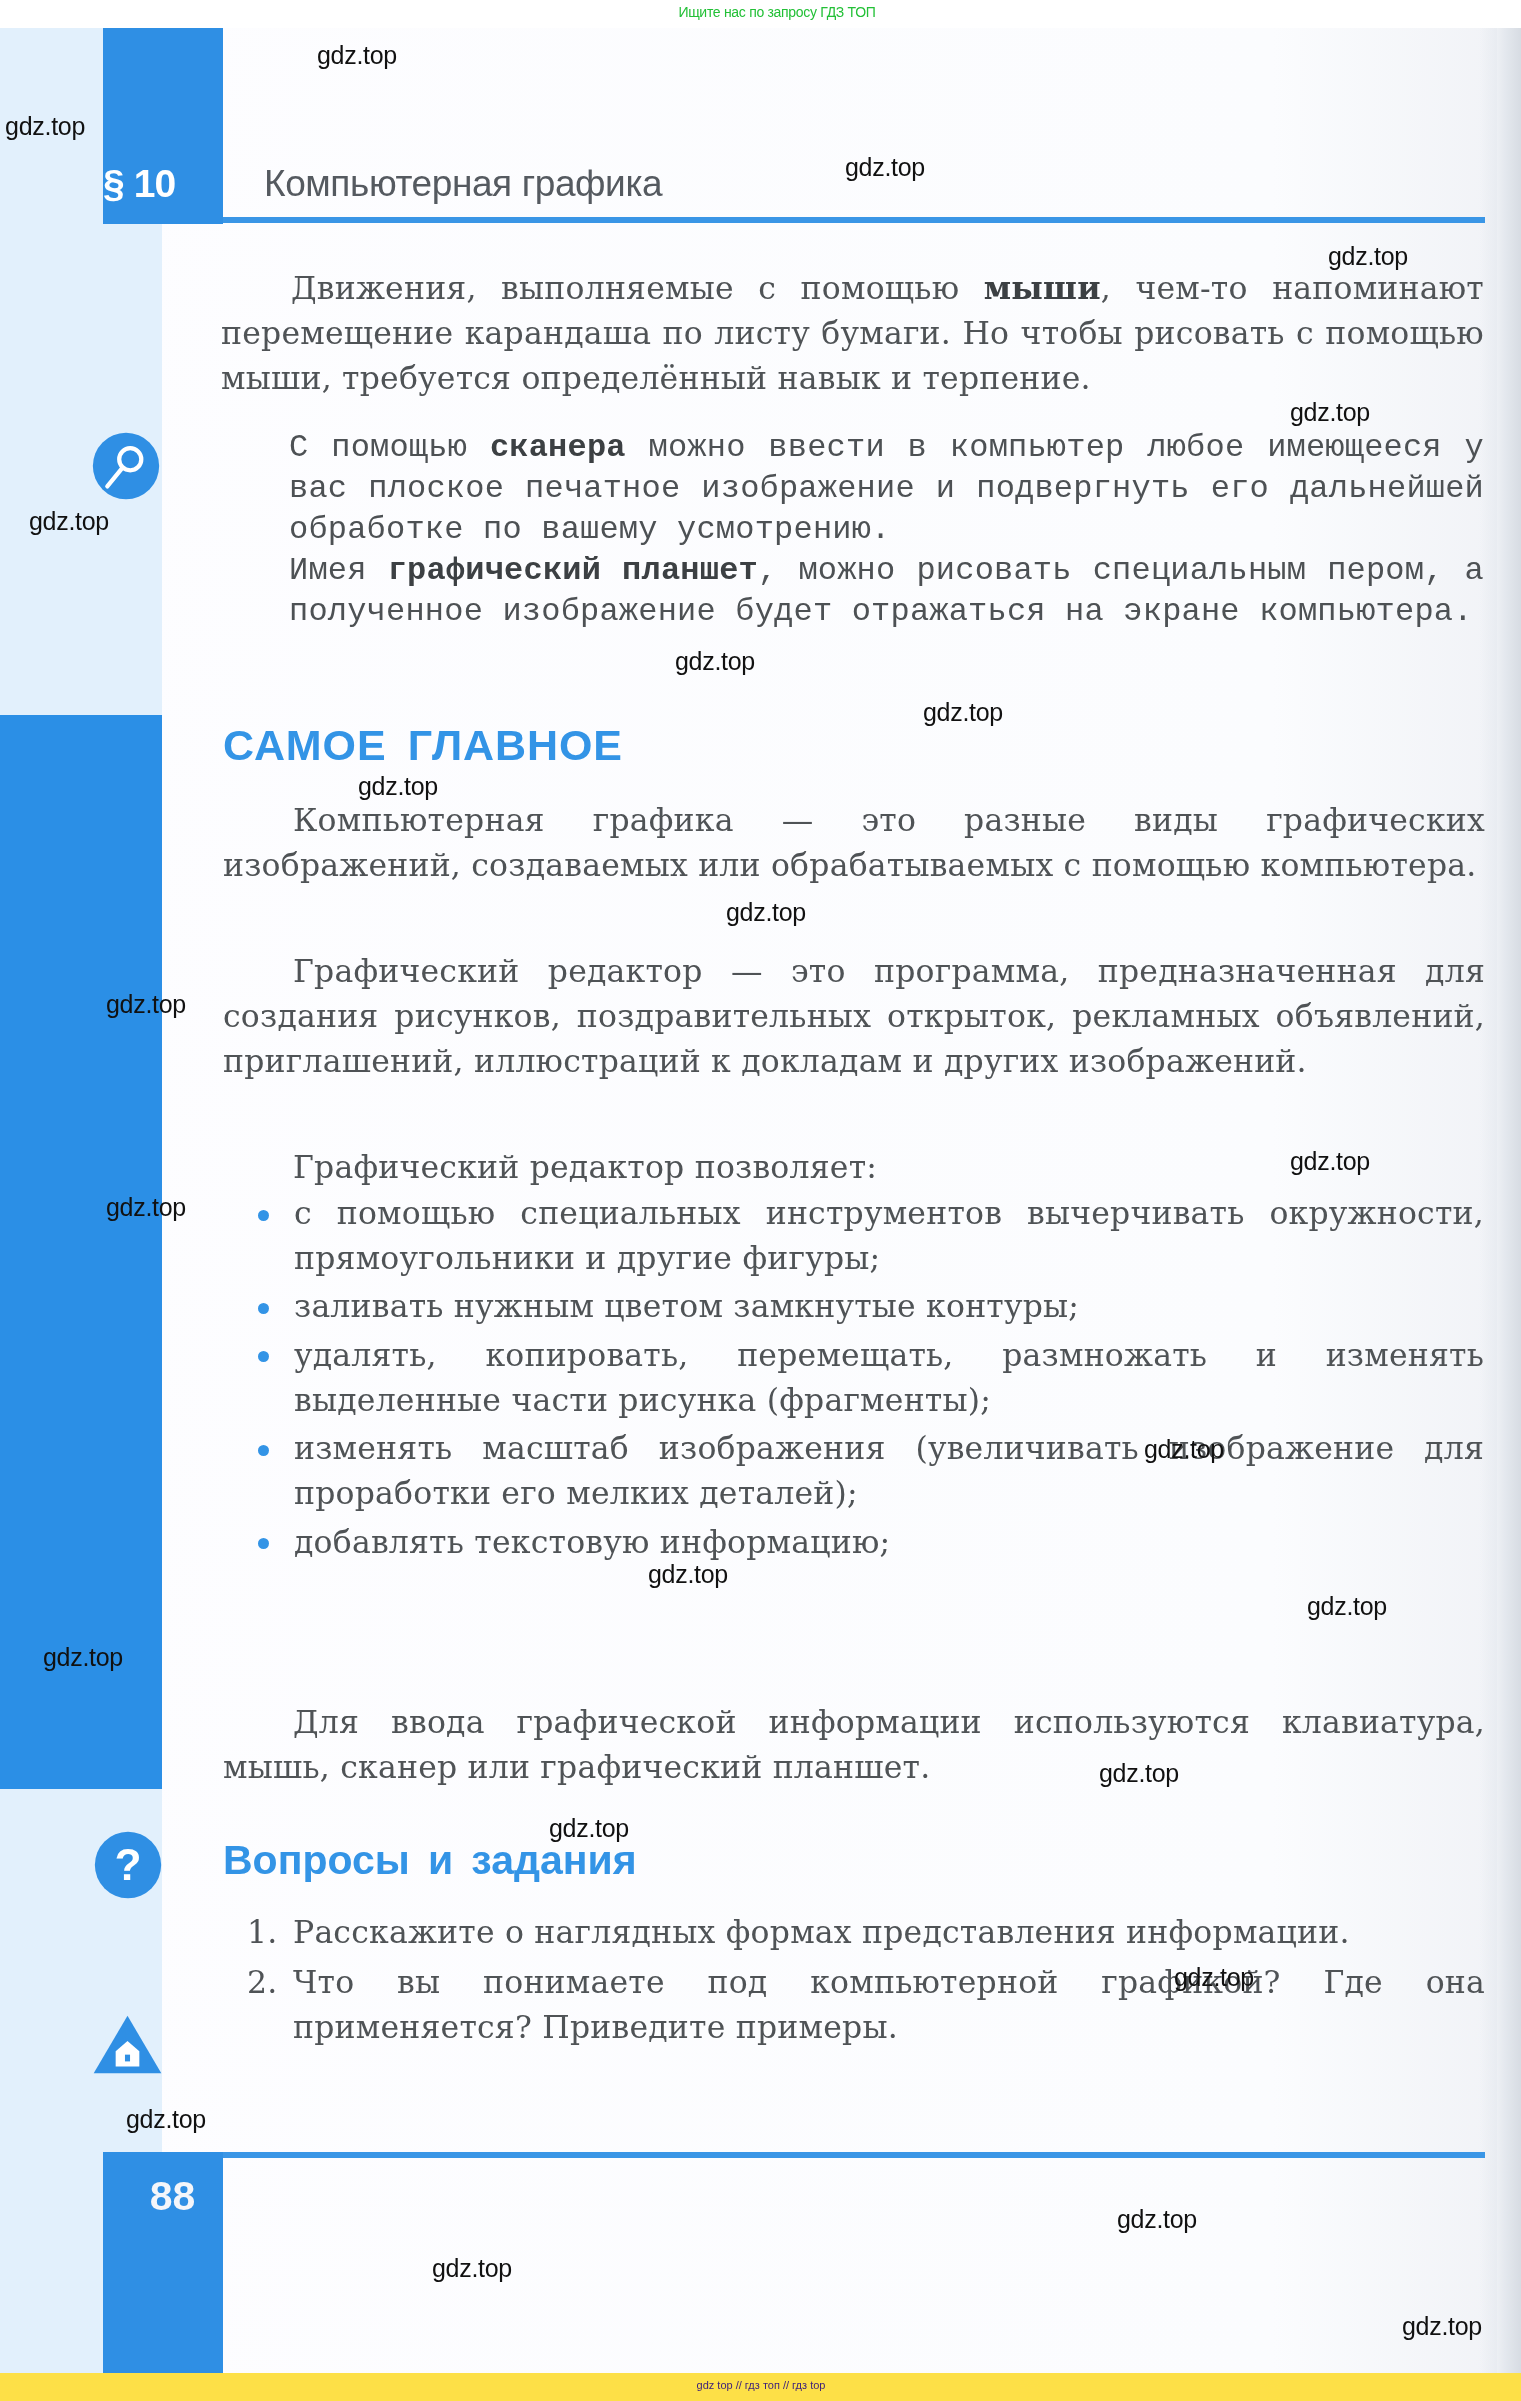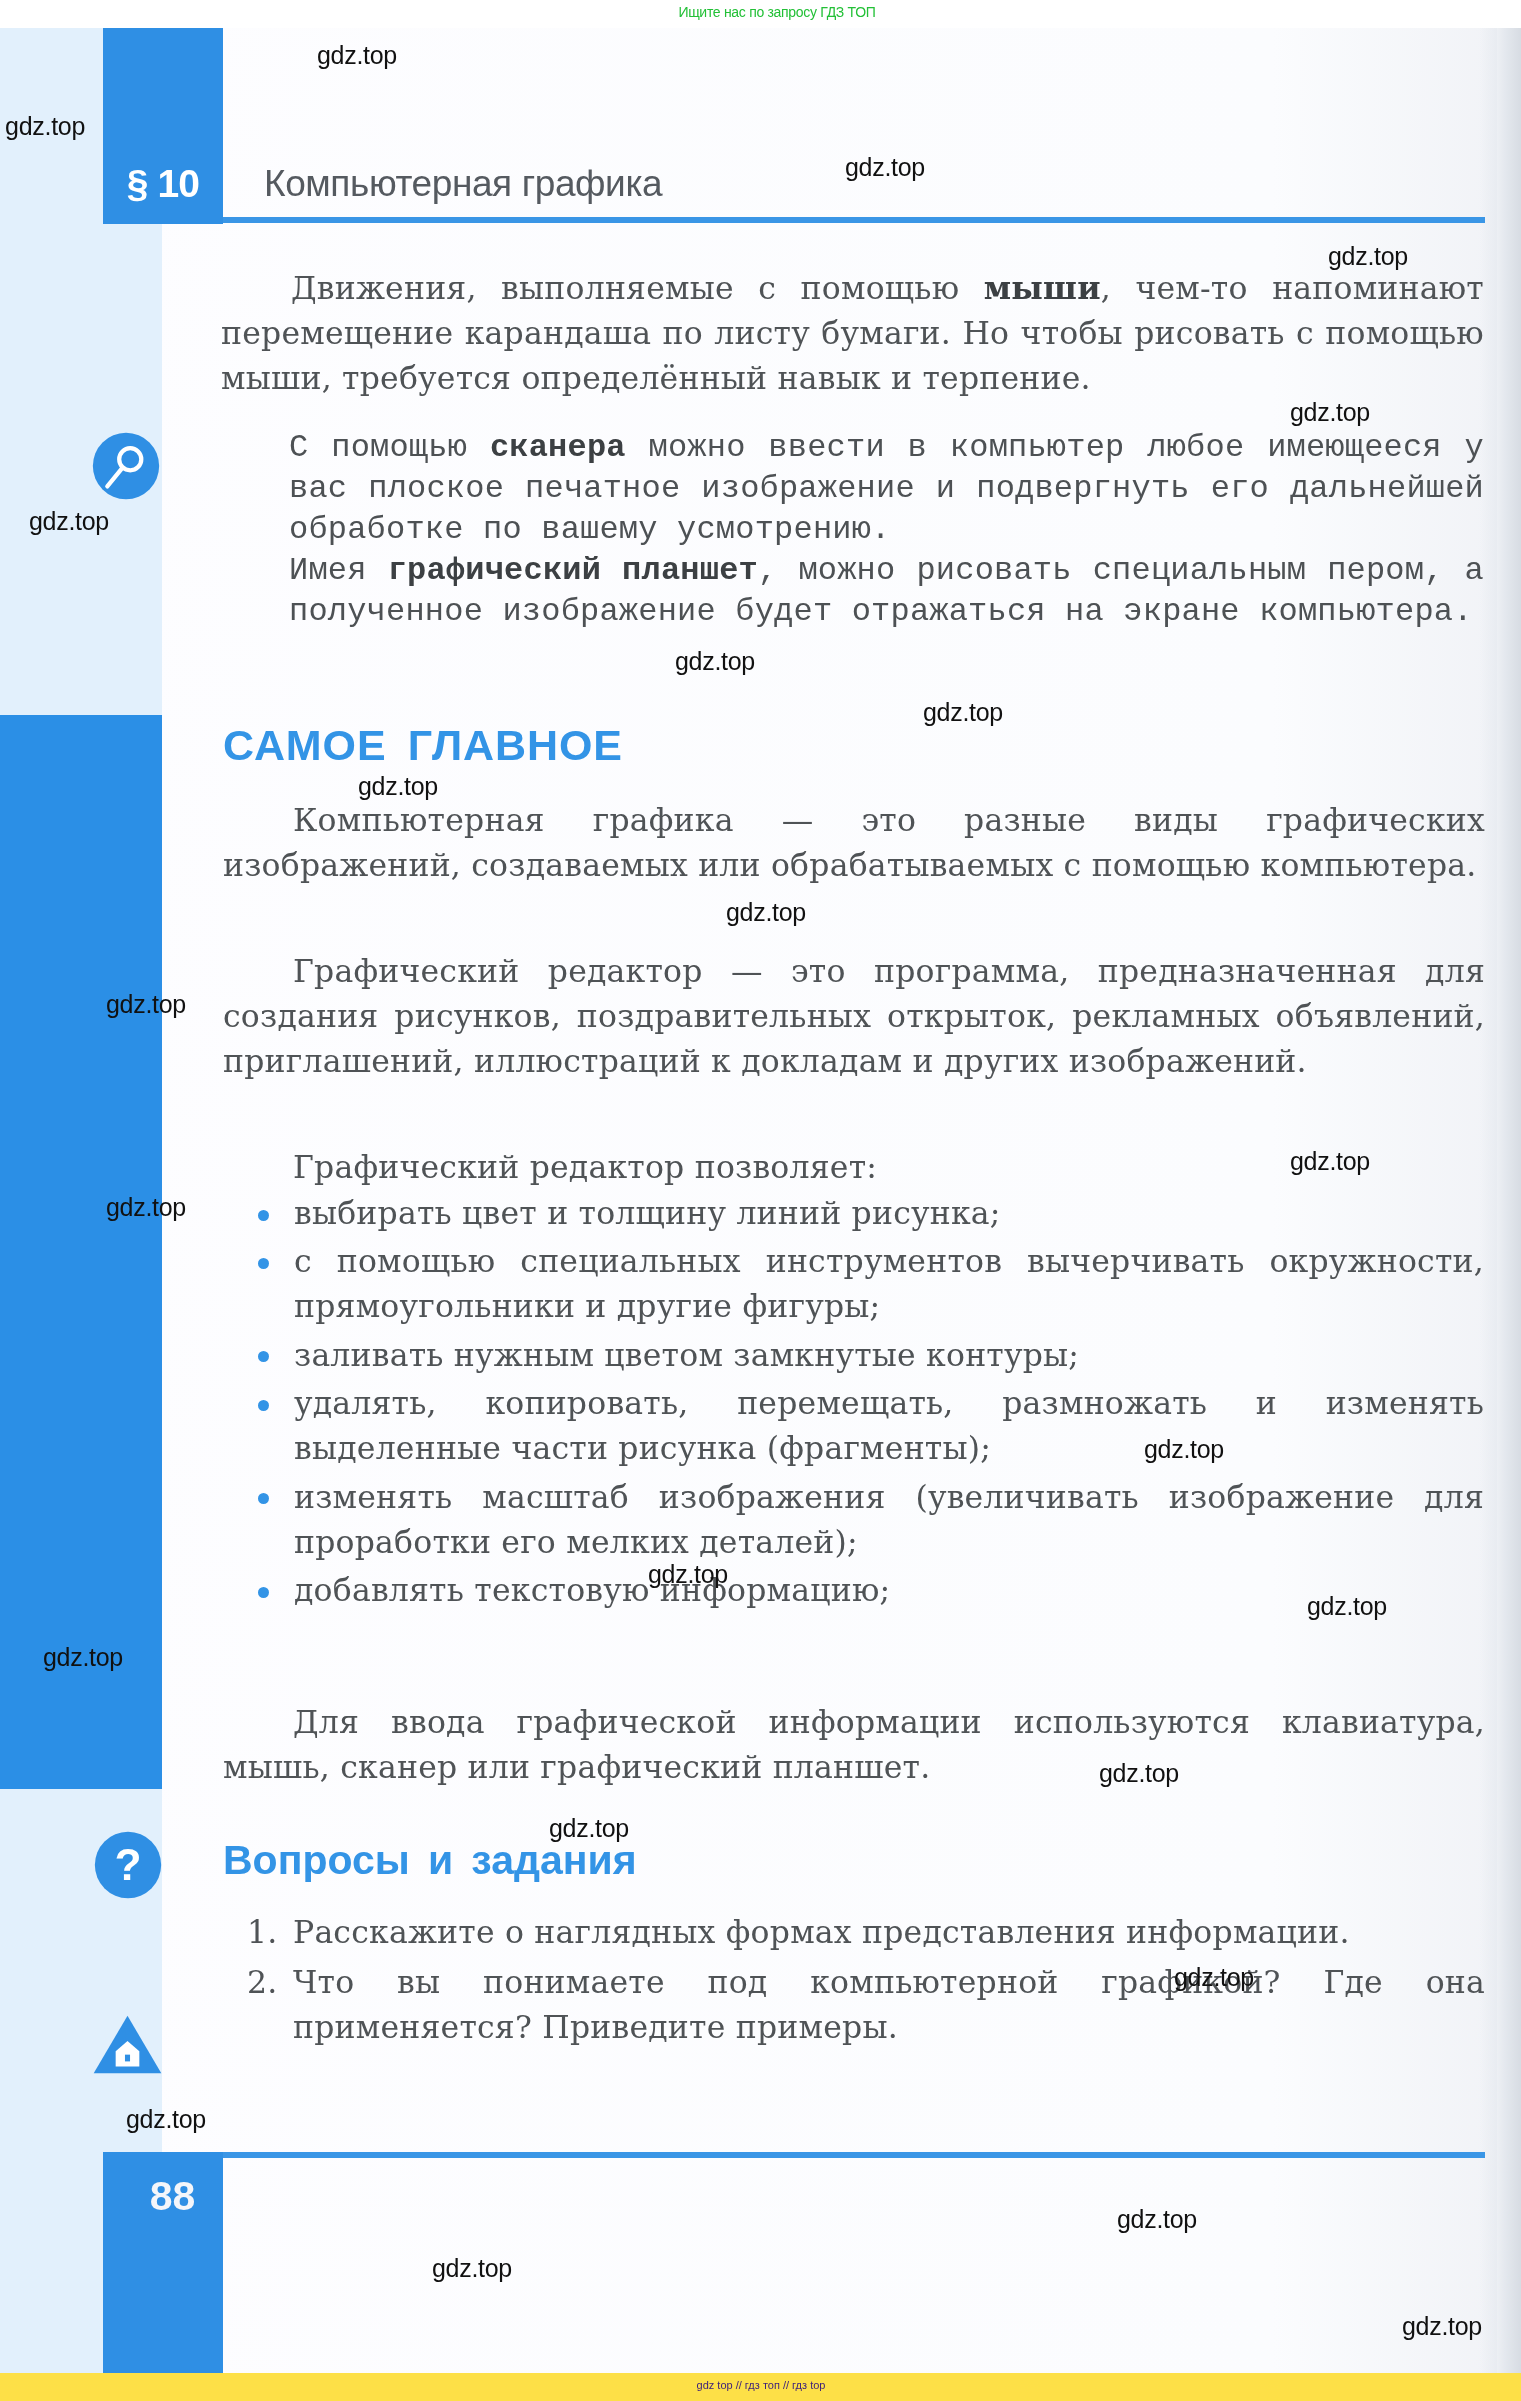--- a/index.html
+++ b/index.html
@@ -26,21 +26,21 @@
   .page-edge {
     left:1480px; top:28px; width:42px; height:2345px;
     background:linear-gradient(90deg, rgba(240,242,246,0) 0%, #e4e8ee 60%, #d6dbe2 100%);
   }
   .left-strip { left:0; top:28px; width:162px; height:2345px; background:#e2f0fc; }
   .blue-band { left:0; top:715px; width:162px; height:1074px; background:#2b8fe6; }
   .sec-box {
     left:103px; top:28px; width:120px; height:196px; background:#2f8fe4;
   }
   .sec-num {
-    left:103px; top:162px; width:120px; text-align:center;
+    left:103px; top:162px; width:120px; text-align:left;
     font-family:"Liberation Sans", sans-serif; font-weight:bold;
     font-size:39px; color:#ffffff; letter-spacing:-0.9px;
   }
   .head-rule { left:223px; top:217px; width:1262px; height:6px; background:#3a96e6; }
   .head-title {
     left:264px; top:163px; font-family:"Liberation Sans", sans-serif;
     font-size:37px; color:#555a60; letter-spacing:-0.4px;
   }
   .pg-box { left:103px; top:2152px; width:120px; height:221px; background:#2f8fe4; }
   .pg-num {
@@ -124,21 +124,20 @@
   <div><span>С помощью </span><b>сканера</b><span> можно ввести в компьютер любое имеющееся у вас плоское печатное изображение и подвергнуть его дальнейшей обработке по вашему усмотрению.</span></div>
   <div><span>Имея </span><b>графический планшет</b><span>, можно рисовать специальным пером, а полученное изображение будет отражаться на экране компьютера.</span></div>
 </div>
 
 <div class="abs summary-heading">САМОЕ ГЛАВНОЕ</div>
 <div class="abs serif-text indent p3">Компьютерная графика — это разные виды графических изображений, создаваемых или обрабатываемых с помощью компьютера.</div>
 <div class="abs serif-text indent p4">Графический редактор — это программа, предназначенная для создания рисунков, поздравительных открыток, рекламных объявлений, приглашений, иллюстраций к докладам и других изображений.</div>
 <div class="abs serif-text indent p5">Графический редактор позволяет:</div>
 
 <ul class="abs serif-text bullets" style="top:1191px;">
-  <li>выбирать цвет и толщину линий рисунка;</li>
   <li>с помощью специальных инструментов вычерчивать окружности, прямоугольники и другие фигуры;</li>
   <li>заливать нужным цветом замкнутые контуры;</li>
   <li>удалять, копировать, перемещать, размножать и изменять выделенные части рисунка (фрагменты);</li>
   <li>изменять масштаб изображения (увеличивать изображение для проработки его мелких деталей);</li>
   <li>добавлять текстовую информацию;</li>
 </ul>
 
 <div class="abs serif-text indent p6">Для ввода графической информации используются клавиатура, мышь, сканер или графический планшет.</div>
 
 <svg class="abs icon-question" viewBox="0 0 80 80">

